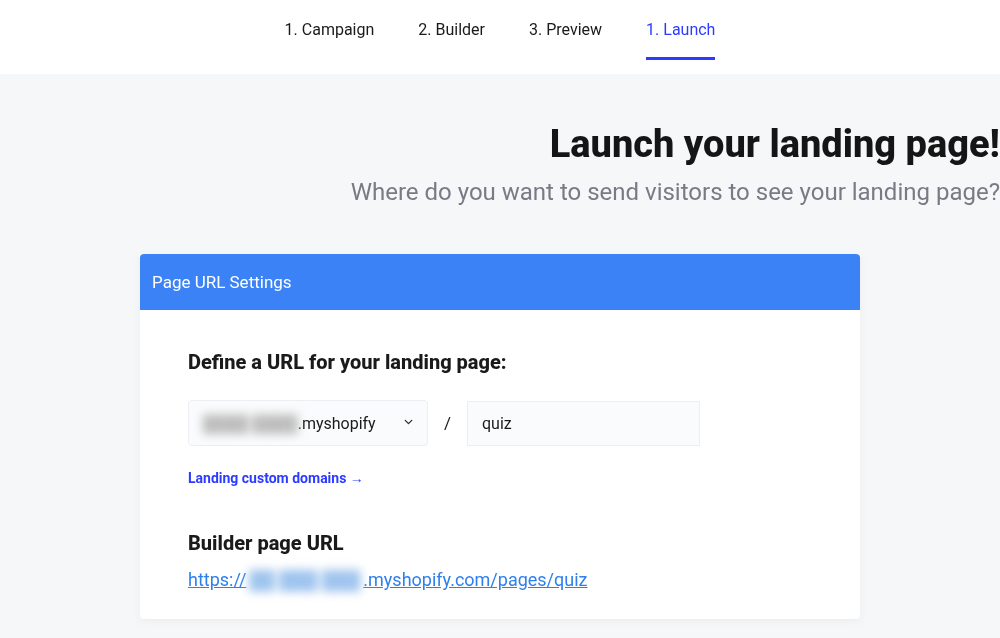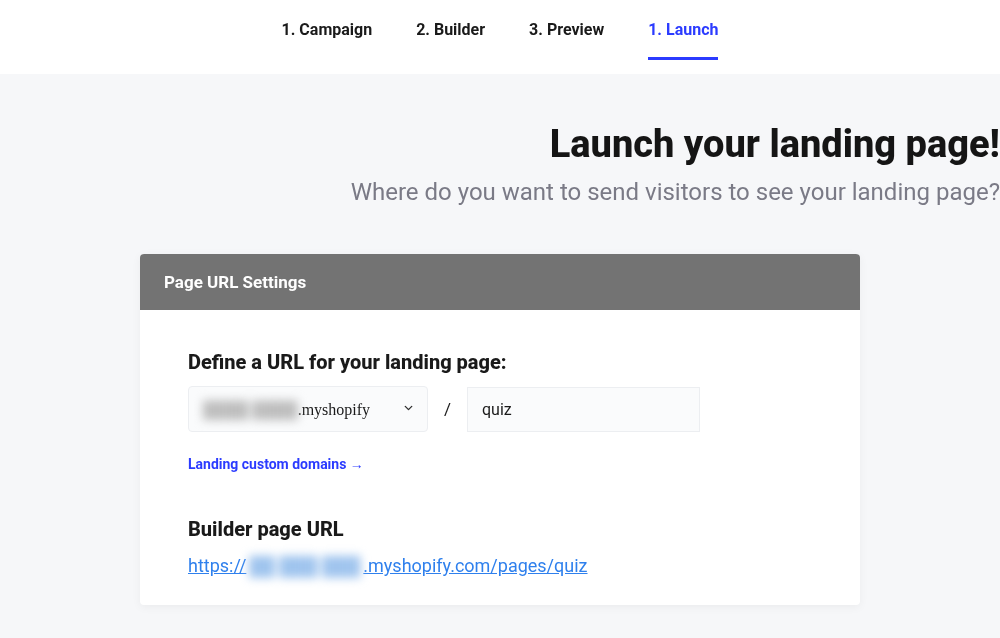--- a/index.html
+++ b/index.html
@@ -12,21 +12,21 @@
       background: #fff;
       padding: 20px 0 14px;
     }
     .steps {
       display: flex;
       justify-content: center;
       gap: 44px;
     }
     .step {
       font-size: 16px;
-      font-weight: 700;
+      font-weight: 400;
       color: #1a1a1a;
       padding-bottom: 18px;
       border-bottom: 3px solid transparent;
       cursor: pointer;
     }
     .step.active {
       color: #2b3bff;
       border-bottom-color: #2b3bff;
     }
     .page-body {
@@ -52,34 +52,34 @@
     }
     .card {
       width: 720px;
       margin: 0 auto;
       background: #fff;
       border-radius: 4px;
       box-shadow: 0 2px 10px rgba(0,0,0,0.05);
       overflow: hidden;
     }
     .card-header {
-      background: #737373;
+      background: #3b82f6;
       color: #fff;
-      padding: 18px 24px;
+      padding: 18px 12px;
       font-size: 17px;
-      font-weight: 700;
+      font-weight: 400;
     }
     .card-body {
       padding: 40px 48px 28px;
     }
     .section-label {
       font-size: 20px;
       font-weight: 800;
       color: #1a1a1a;
-      margin-bottom: 12px;
+      margin-bottom: 26px;
     }
     .url-row {
       display: flex;
       align-items: center;
       gap: 16px;
       margin-bottom: 22px;
     }
     .select-wrap {
       position: relative;
       flex: 0 0 240px;
@@ -94,21 +94,20 @@
       cursor: pointer;
     }
     .blur-domain {
       display: inline-block;
       filter: blur(5px);
       color: #bdbdbd;
       vertical-align: middle;
     }
     .select-text {
       vertical-align: middle;
-      font-family: Liberation Serif, serif;
     }
     .chev {
       position: absolute;
       right: 12px;
       top: 50%;
       transform: translateY(-50%);
     }
     .slash {
       font-size: 17px;
       color: #1a1a1a;

